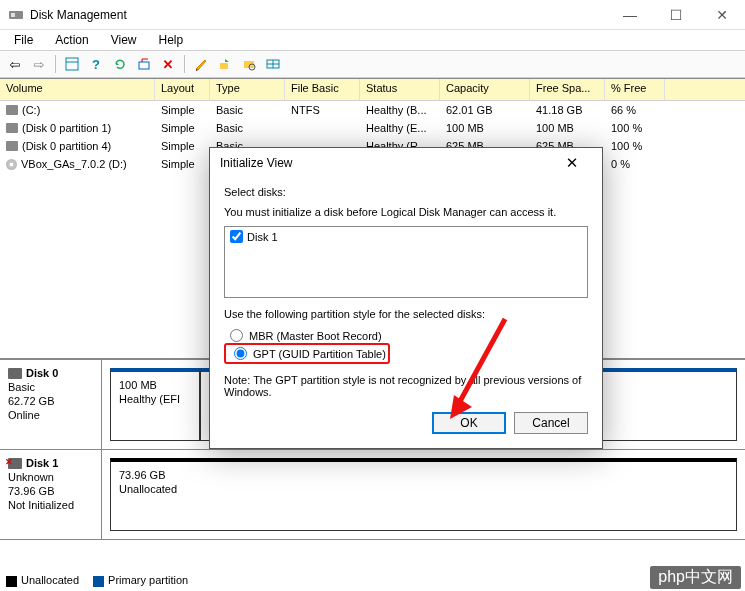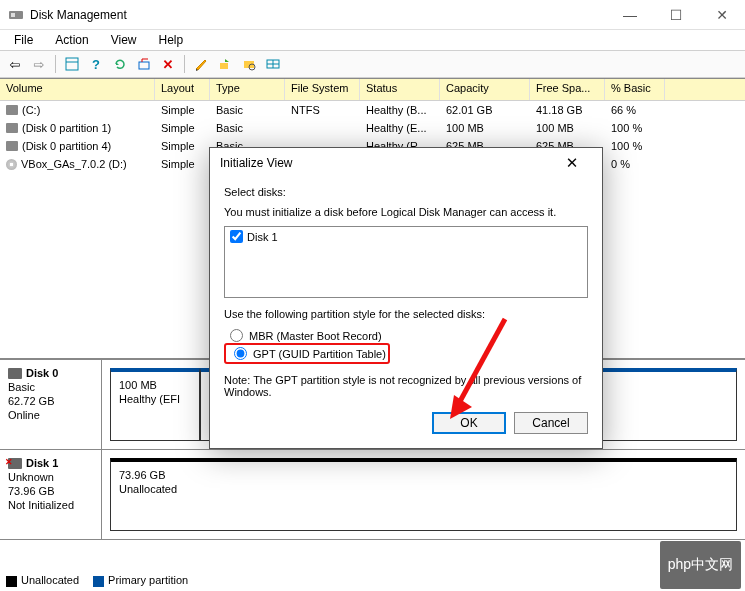--- a/index.html
+++ b/index.html
@@ -51,21 +51,21 @@
     .part-box { border: 1px solid #333; border-top: 4px solid #0050a0; padding: 6px 8px; font-size: 11px; line-height: 14px; overflow: hidden; white-space: nowrap; }
     .part-unalloc { border-top-color: #000; }
     .d-icon { width:14px; height:11px; background:#666; border-radius:1px; display:inline-block; }
     .d-icon.unk::before { content:"✕"; color:#d00; font-size:9px; position:relative; top:-4px; left:-3px;}
     
     
     .legend { position: absolute; bottom: 4px; left: 6px; display: flex; gap: 14px; align-items: center; font-size: 11px; }
     .leg-box { width: 11px; height: 11px; display: inline-block; margin-right: 4px; vertical-align: middle; }
     
     
-    .watermark { position: absolute; bottom: 2px; right: 4px; font-size: 14px; color: #888; background: rgba(80,80,80,0.85); color:#fff; padding: 15px 8px; border-radius: 2px; text-align: right;}
+    .watermark { position: absolute; bottom: 2px; right: 4px; font-size: 16px; color: #888; background: rgba(80,80,80,0.85); color:#fff; padding: 1px 8px; border-radius: 2px; text-align: right;}
     
     
     .dialog { position: absolute; top: 147px; left: 209px; width: 394px; background: #fff; border: 1px solid #555; box-shadow: 0 5px 30px rgba(0,0,0,0.35); }
     .dlg-title { height: 30px; display: flex; align-items: center; padding: 0 10px; font-size: 12px; }
     .dlg-close { margin-left: auto; width: 40px; text-align: center; font-size: 15px; }
     .dlg-body { padding: 8px 14px 14px; font-size: 11px; }
     .dlg-body p { margin-bottom: 8px; }
     .disk-list { border: 1px solid #888; height: 72px; padding: 3px 5px; margin-bottom: 10px; background: #fff; }
     .disk-list label { display: flex; align-items: center; gap: 4px; }
     .radio-row { display: flex; align-items: center; gap: 4px; padding: 1px 0; }
@@ -156,25 +156,25 @@
         <line x1="7" y1="3" x2="7" y2="11" stroke="#08a"></line>
       </svg>
     </div>
 </div>
 
 <div class="vol-table">
   <div class="vol-header">
     <div class="vol-hcell c-vol">Volume</div>
     <div class="vol-hcell c-lay">Layout</div>
     <div class="vol-hcell c-typ">Type</div>
-    <div class="vol-hcell c-fs">File System</div>
+    <div class="vol-hcell c-fs">File Basic</div>
     <div class="vol-hcell c-st">Status</div>
     <div class="vol-hcell c-cap">Capacity</div>
     <div class="vol-hcell c-fr">Free Spa...</div>
-    <div class="vol-hcell c-pf">% Basic</div>
+    <div class="vol-hcell c-pf">% Free</div>
   </div>
   <div class="vol-body" id="vol-body">
       <div class="vol-row">
         <div class="vol-cell c-vol">
           <span class="drv-icon"></span>
           <span>(C:)</span>
         </div>
         <div class="vol-cell c-lay">Simple</div>
         <div class="vol-cell c-typ">Basic</div>
         <div class="vol-cell c-fs">NTFS</div>

